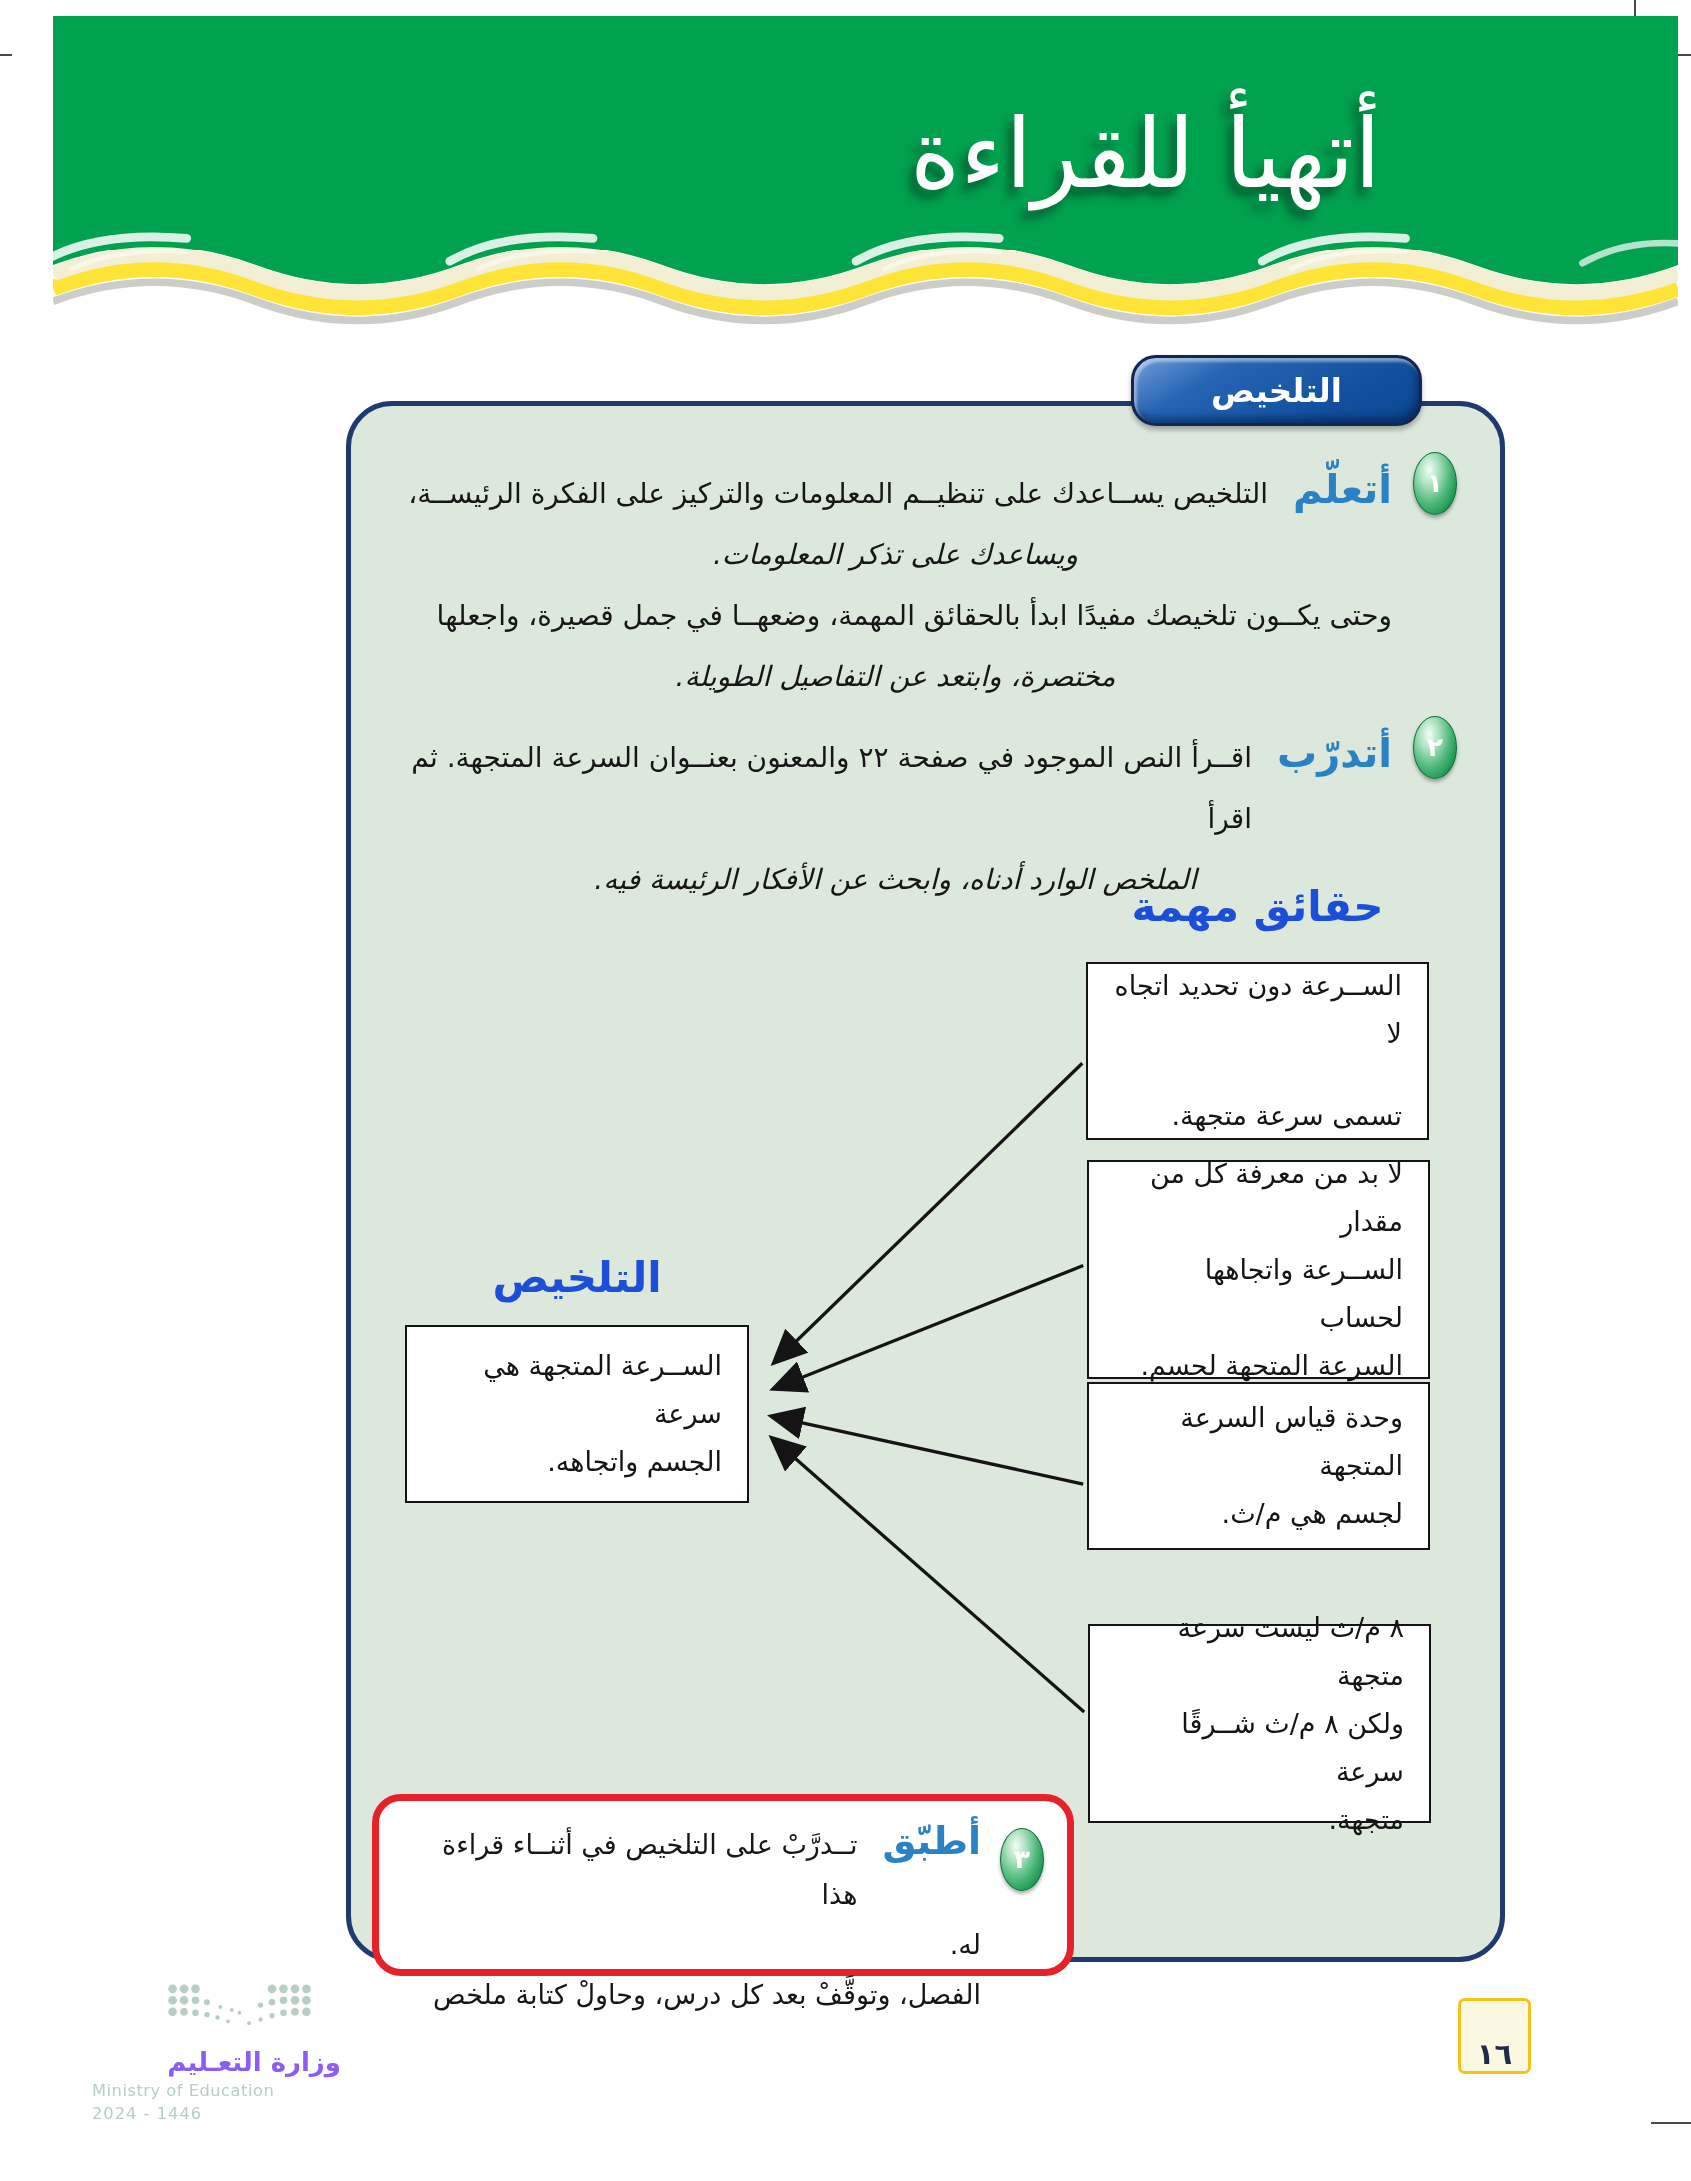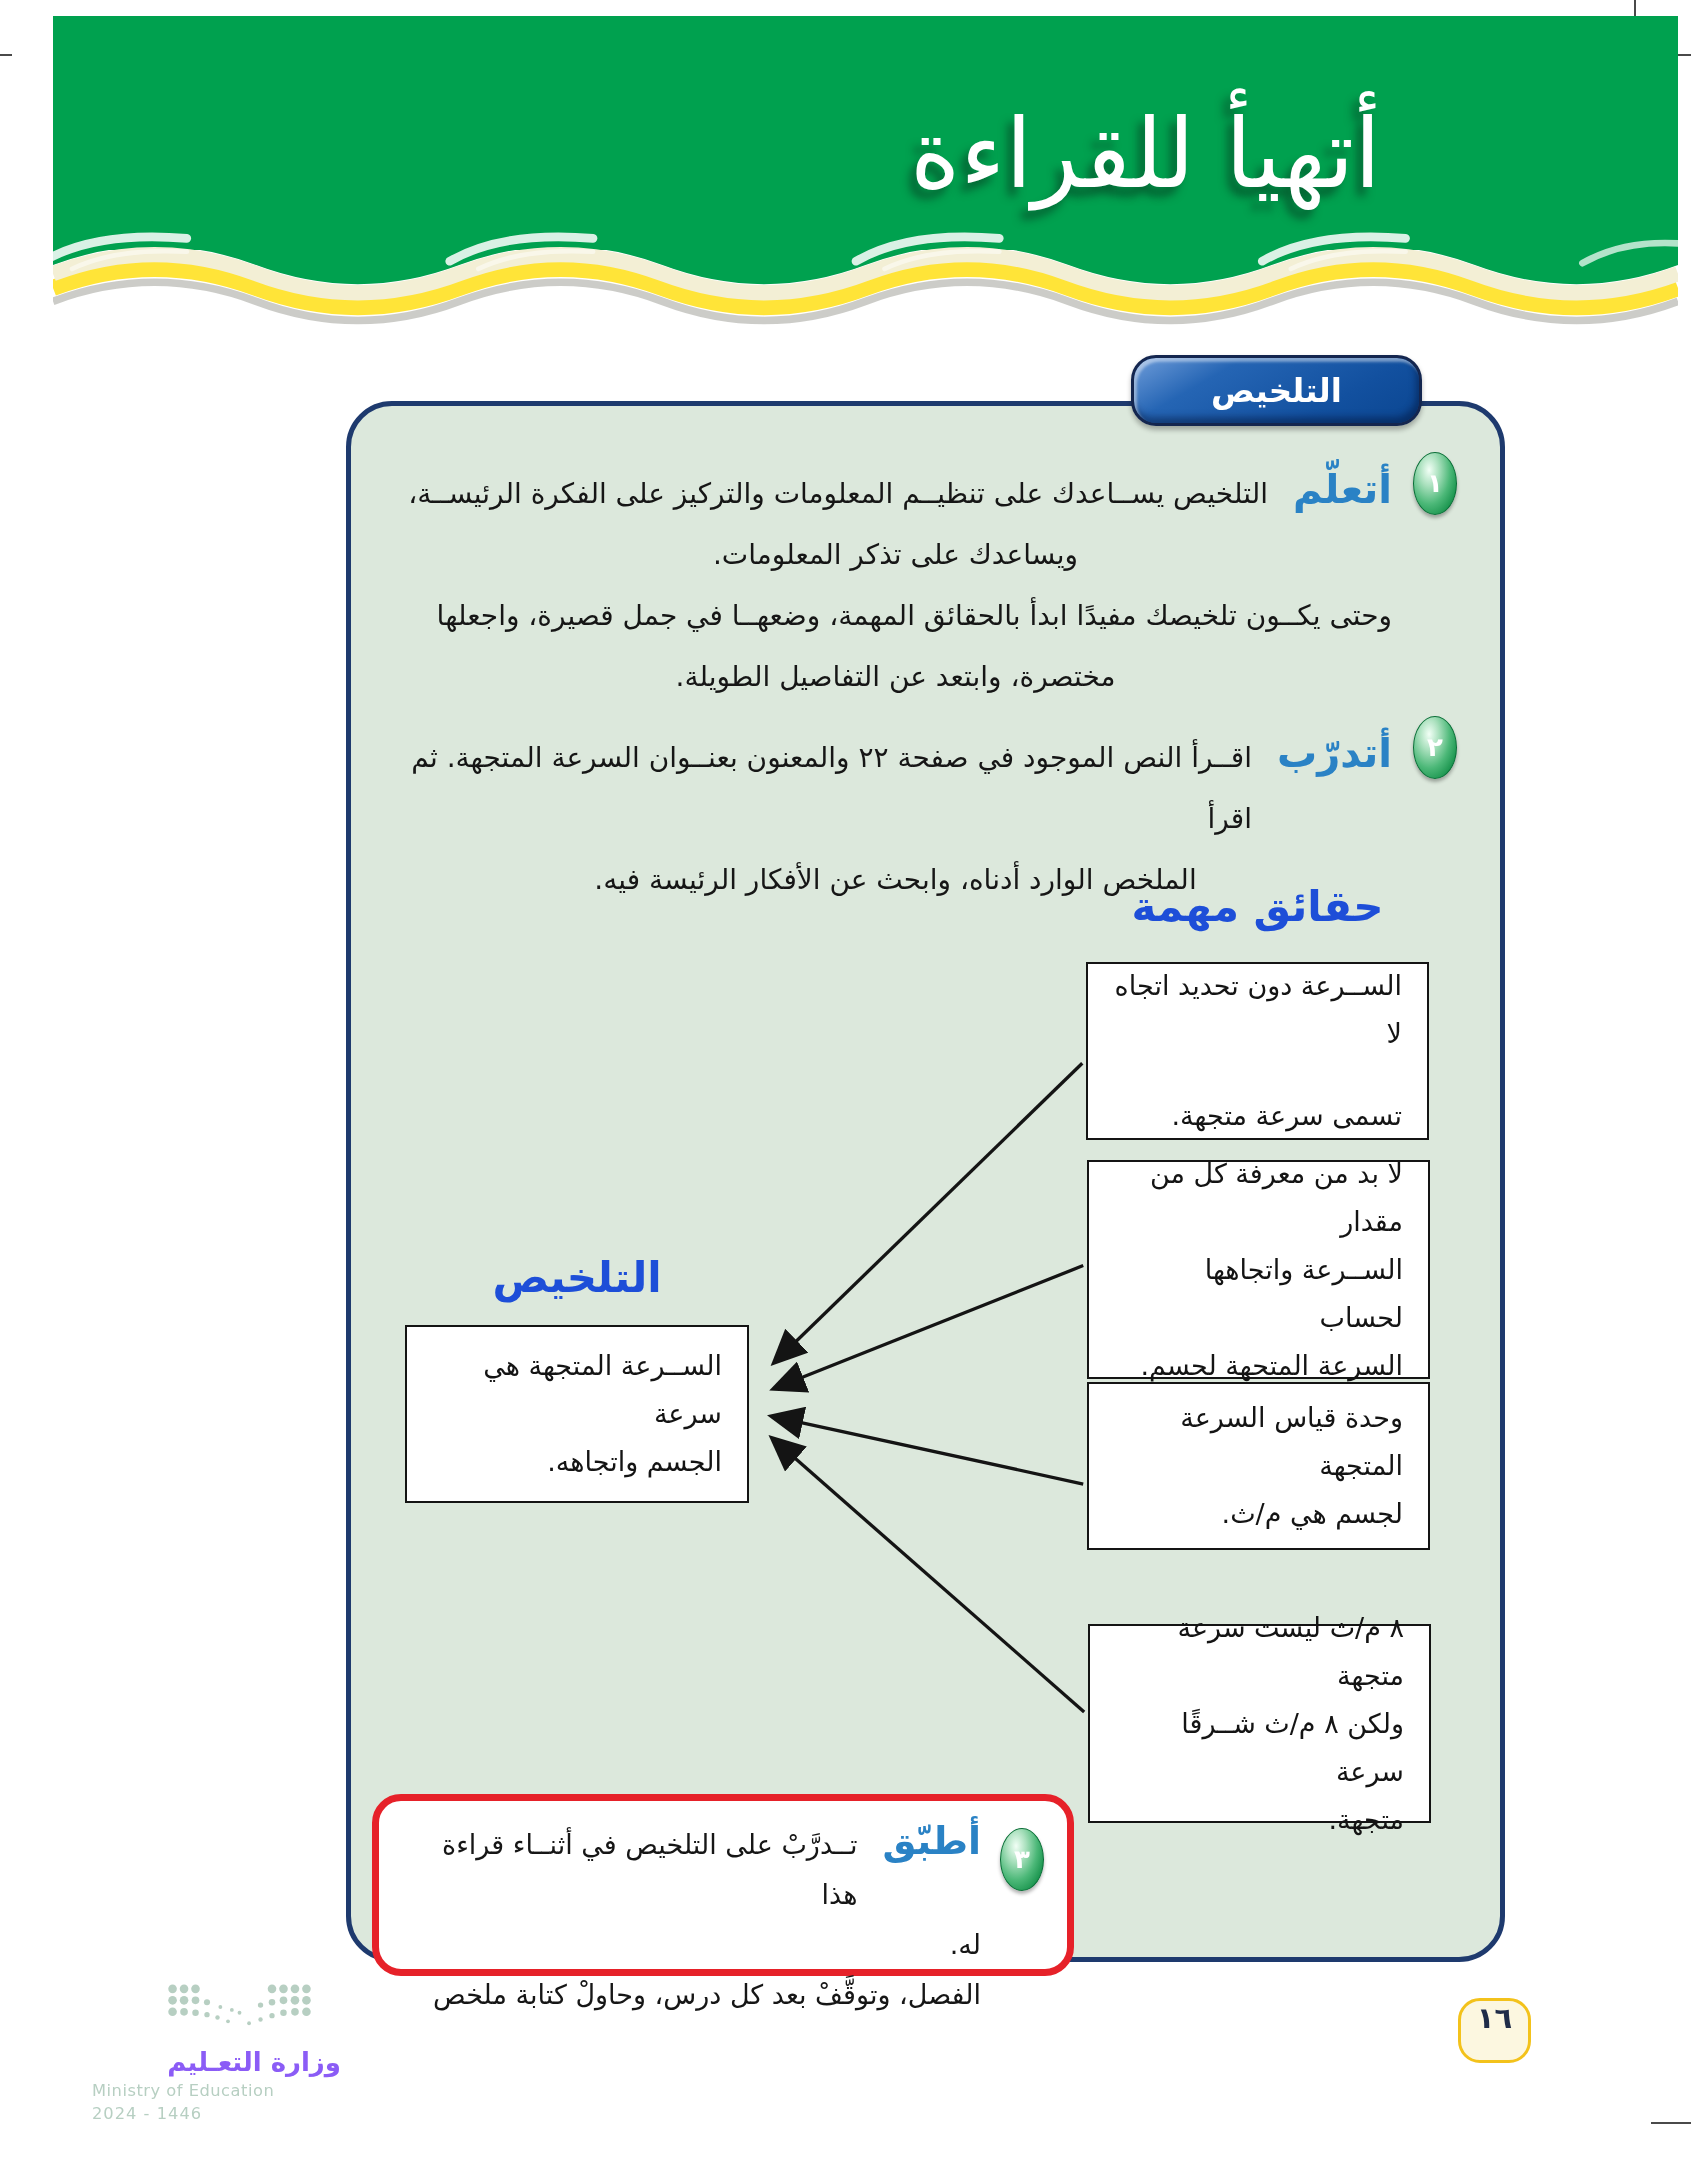--- a/index.html
+++ b/index.html
@@ -49,21 +49,21 @@
   }
   .oval span { color:#fff; font-size:26px; font-weight:bold; }
 
   .item { position:absolute; display:flex; gap:21px; direction:rtl; }
   .item1 { top:38px; right:43px; left:48px; }
   .item2 { top:302px; right:43px; left:48px; }
   .item .oval { margin-top:7.6px; }
   .itext { flex:1; padding-top:15.3px; color:#161616; }
   .l { font-size:28px; line-height:61px; direction:rtl; }
   .l.first { display:flex; gap:25px; align-items:baseline; }
-  .l.center { text-align:center; }
+  .l.center { text-align:center;font-style:italic; }
   .l.right { text-align:right; }
   .h { color:#2a82c5; font-size:40px; font-weight:bold; white-space:nowrap; }
 
   
   .facts-title, .sum-title {
     position:absolute; text-align:center; color:#1d4ed8; font-weight:bold; font-size:42px; direction:rtl;
   }
   .facts-title { left:735px; width:343px; top:476px; }
   .sum-title   { left:54px;  width:344px; top:847px; }
 
@@ -95,23 +95,23 @@
 
   
   .logo { position:absolute; left:92px; top:1981px; width:249px; color:#b7cfc2; }
   .logo svg { display:block; margin:0 0 13.4px 71px; }
   .lg-ar { font-size:26px; letter-spacing:1px; direction:rtl; text-align:right; color:#8b5cf6;font-weight:bold; }
   .lg-en { font-size:16.3px; margin-top:3.8px; letter-spacing:0.5px; }
   .lg-yr { font-size:16.3px; margin-top:3.8px; letter-spacing:1px; }
 
   
   .pagenum {
-    position:absolute; left:1458px; top:1998px; width:73px; height:65px;
-    background:#fcf7e0; border:3.8px solid #f3c21b; border-radius:22px;
-    display:flex; align-items:flex-start; justify-content:center;
+    position:absolute; left:1458px; top:1998px; width:73px; height:76px;
+    background:#fcf7e0; border:3.8px solid #f3c21b; border-radius:7px;
+    display:flex; align-items:flex-end; justify-content:center;
   }
   .pagenum span { font-size:29px; font-weight:bold; color:#1f2c48; }
 </style>
 </head>
 <body>
 
 <div class="page">
 
   <div class="mark v1"></div>
   <div class="mark h1"></div>

